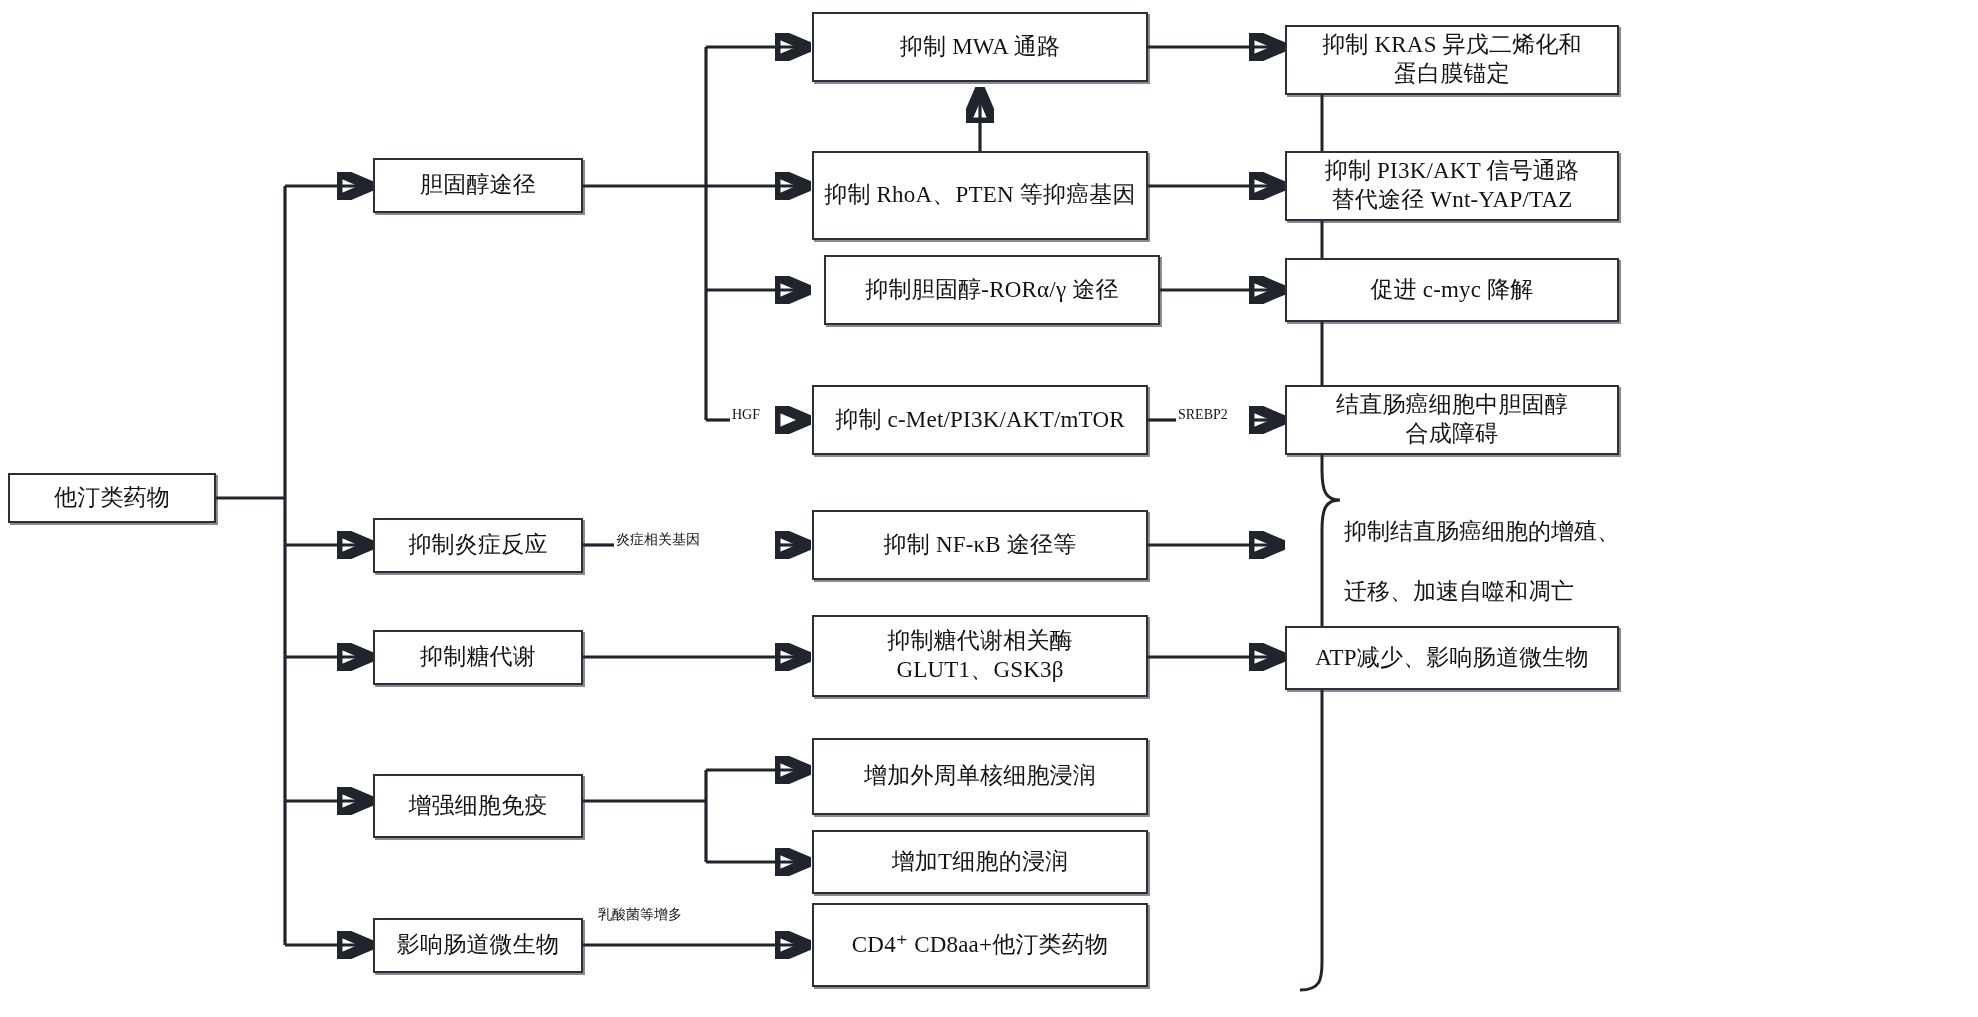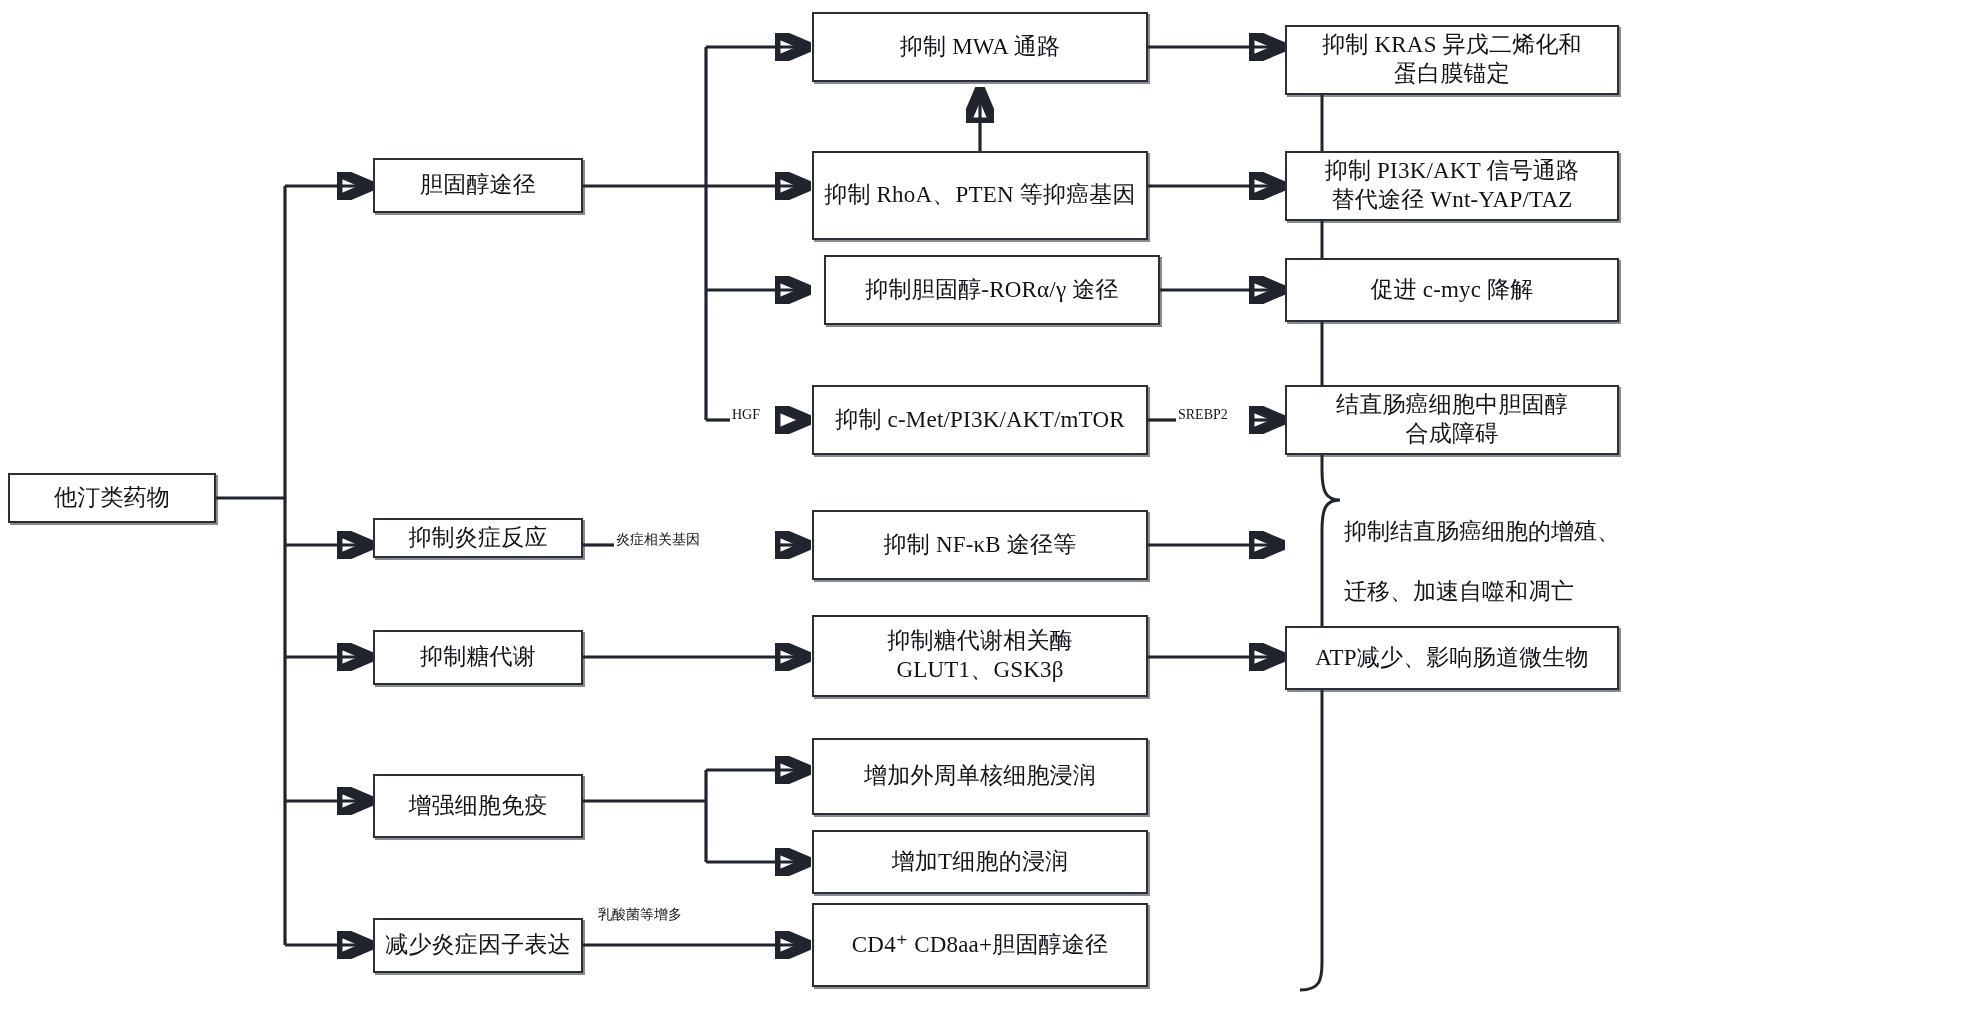--- a/index.html
+++ b/index.html
@@ -120,31 +120,31 @@
     <path class="brace" d="M1300,38 C1320,38 1322,48 1322,66 L1322,470 C1322,492 1326,500 1340,500 C1326,500 1322,508 1322,530 L1322,962 C1322,980 1320,990 1300,990"></path>
   </svg>
 
   <div class="node" style="left:8px; top:473px; width:208px; height:50px;">
     <span>他汀类药物</span>
   </div>
 
   <div class="node" style="left:373px; top:158px; width:210px; height:55px;">
     <span>胆固醇途径</span>
   </div>
-  <div class="node" style="left:373px; top:518px; width:210px; height:40px;justify-content:center;">
+  <div class="node" style="left:373px; top:518px; width:210px; height:55px;justify-content:center;">
     <span>抑制炎症反应</span>
   </div>
   <div class="node" style="left:373px; top:630px; width:210px; height:55px;">
     <span>抑制糖代谢</span>
   </div>
   <div class="node" style="left:373px; top:774px; width:210px; height:64px;">
     <span>增强细胞免疫</span>
   </div>
   <div class="node" style="left:373px; top:918px; width:210px; height:55px;">
-    <span>减少炎症因子表达</span>
+    <span>影响肠道微生物</span>
   </div>
 
   <div class="node" style="left:812px; top:12px; width:336px; height:70px;">
     <span>抑制 MWA 通路</span>
   </div>
   <div class="node" style="left:812px; top:151px; width:336px; height:89px;">
     <span>抑制 RhoA、PTEN 等抑癌基因</span>
   </div>
   <div class="node" style="left:824px; top:255px; width:336px; height:70px;">
     <span>抑制胆固醇-RORα/γ 途径</span>
@@ -162,21 +162,21 @@
     </span>
   </div>
   <div class="node" style="left:812px; top:738px; width:336px; height:77px;">
     <span>增加外周单核细胞浸润</span>
   </div>
   <div class="node" style="left:812px; top:830px; width:336px; height:64px;">
     <span>增加T细胞的浸润</span>
   </div>
   <div class="node" style="left:812px; top:903px; width:336px; height:84px;">
     <span>
-      <span style="display: block;">CD4⁺ CD8aa+胆固醇途径</span>
+      <span style="display: block;">CD4⁺ CD8aa+他汀类药物</span>
     </span>
   </div>
 
   <div class="node" style="left:1285px; top:25px; width:334px; height:70px;">
     <span>
       <span style="display: block;">抑制 KRAS 异戊二烯化和</span>
       <span style="display: block;">蛋白膜锚定</span>
     </span>
   </div>
   <div class="node" style="left:1285px; top:151px; width:334px; height:70px;">

